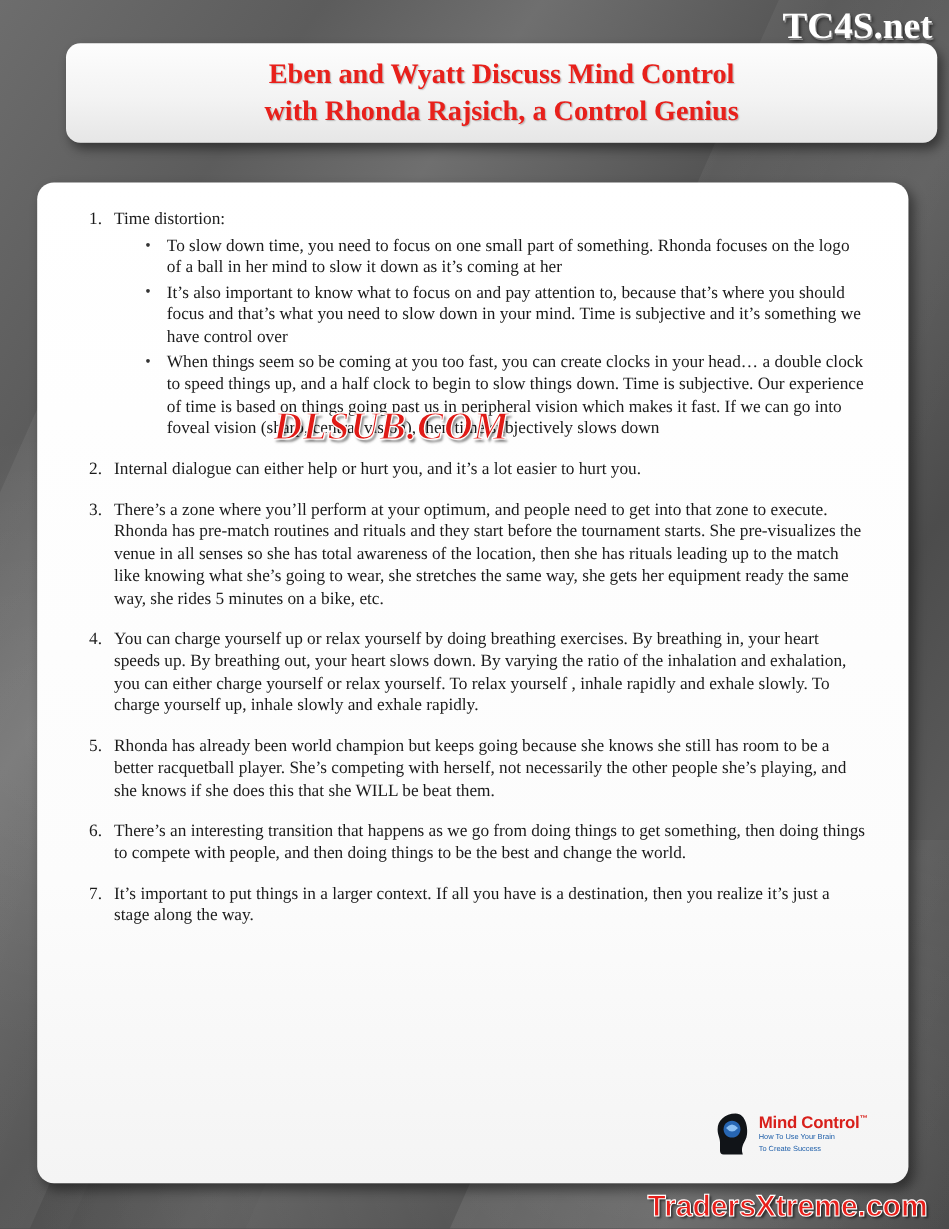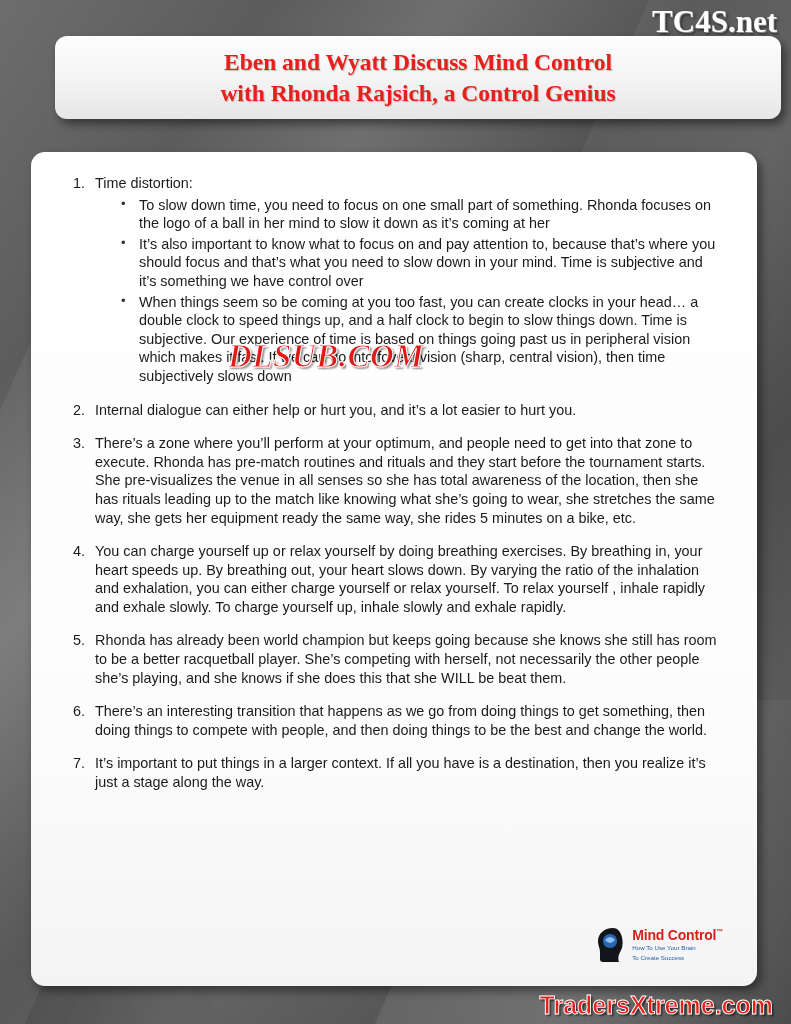--- a/index.html
+++ b/index.html
@@ -91,20 +91,21 @@
     box-shadow: 4px 5px 10px rgba(0,0,0,0.45);
     z-index: 20;
     overflow: hidden;
   }
 
   ol.points {
     list-style: none;
     margin: 0;
     padding: 22px 36px 0 22px;
     counter-reset: pt;
+    font-family: Liberation Serif, serif;
   }
   ol.points > li {
     position: relative;
     counter-increment: pt;
     padding-left: 42px;
     margin-bottom: 15px;
     color: #1b1b1b;
     font-size: 14.4px;
     line-height: 18.6px;
   }

